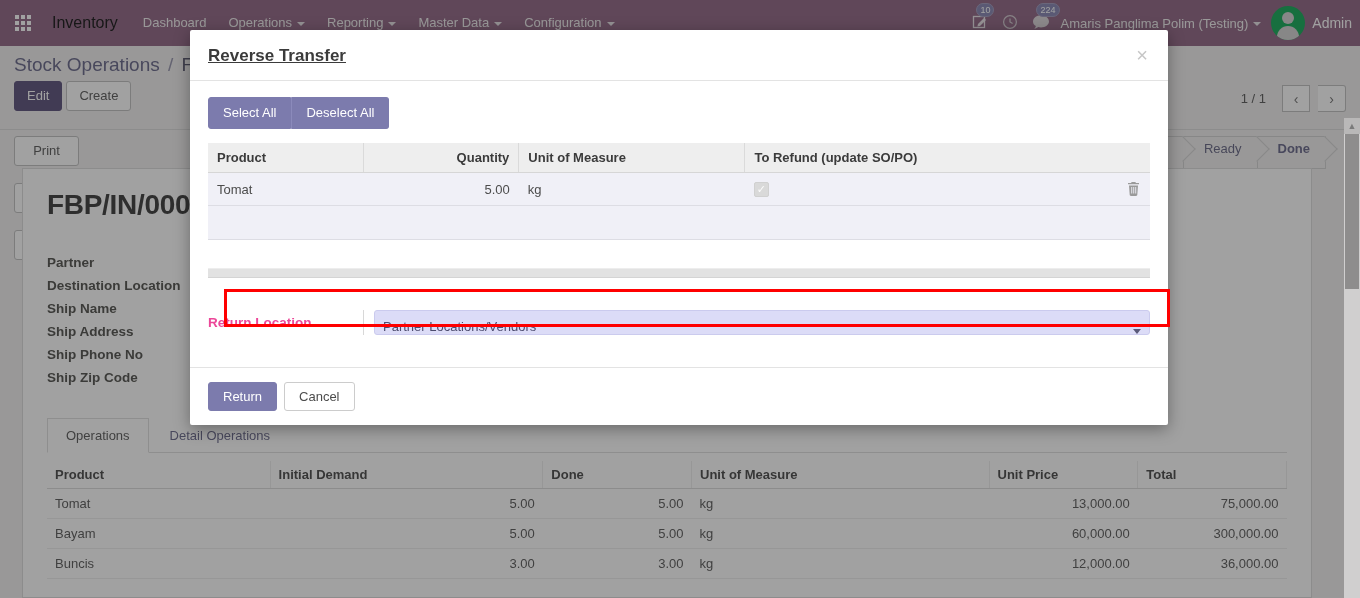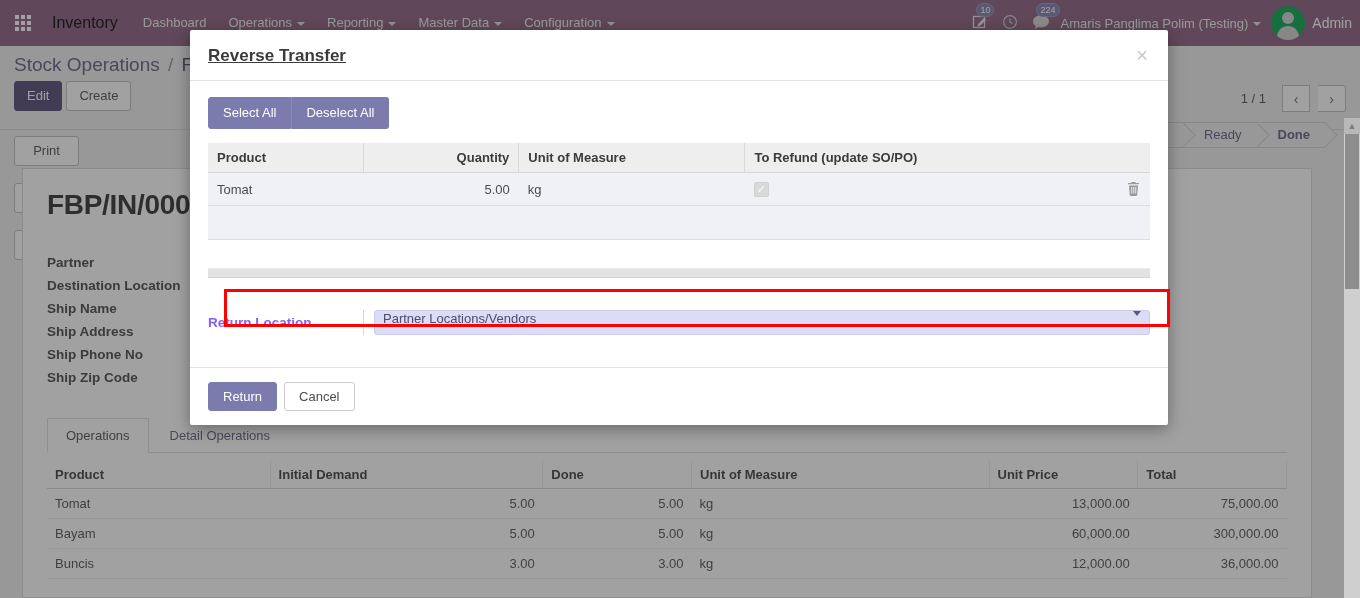--- a/index.html
+++ b/index.html
@@ -151,23 +151,23 @@
   
   .subbar {
     position: absolute;
     left: 14px; top: 136px;
     display: flex; gap: 17px; flex-direction: column;
   }
 
   
   .statusbar {
     position: absolute;
-    right: 34px; top: 122px;
+    right: 34px; top: 136px;
     display: flex;
-    height: 26px;
+    height: 33px;
   }
   .st {
     background: #f0eeee;
     border: 1px solid #d0d0d0;
     border-left: none;
     font-size: 13px;
     color: #5a5a7a;
     padding: 3px 15px 3px 20px;
     position: relative;
     line-height: 18px;
@@ -386,34 +386,34 @@
   }
 
   .ret-row {
     display: flex; align-items: center;
     margin-top: 32px; padding-bottom: 6px;
   }
   .ret-label {
     width: 155px;
     font-size: 13.5px;
     font-weight: bold;
-    color: #8b5cf6;
+    color: #ec4899;
   }
   .ret-field {
     flex: 1;
     border-left: 1px solid #d8d8d8;
     padding-left: 10px;
   }
   .m2o {
     width: 100%;
     background: #dcdcf7;
     border: 1px solid #cbcbee;
     border-radius: 3px;
     height: 25px;
-    display: flex; align-items: flex-start;
+    display: flex; align-items: flex-end;
     padding: 0 8px;
     font-size: 13px;
     color: #4c4c6e;
     position: relative;
     cursor: pointer;
   }
   .m2o .caret {
     position: absolute; right: 8px;
     width: 0; height: 0;
     border-left: 4px solid transparent;

